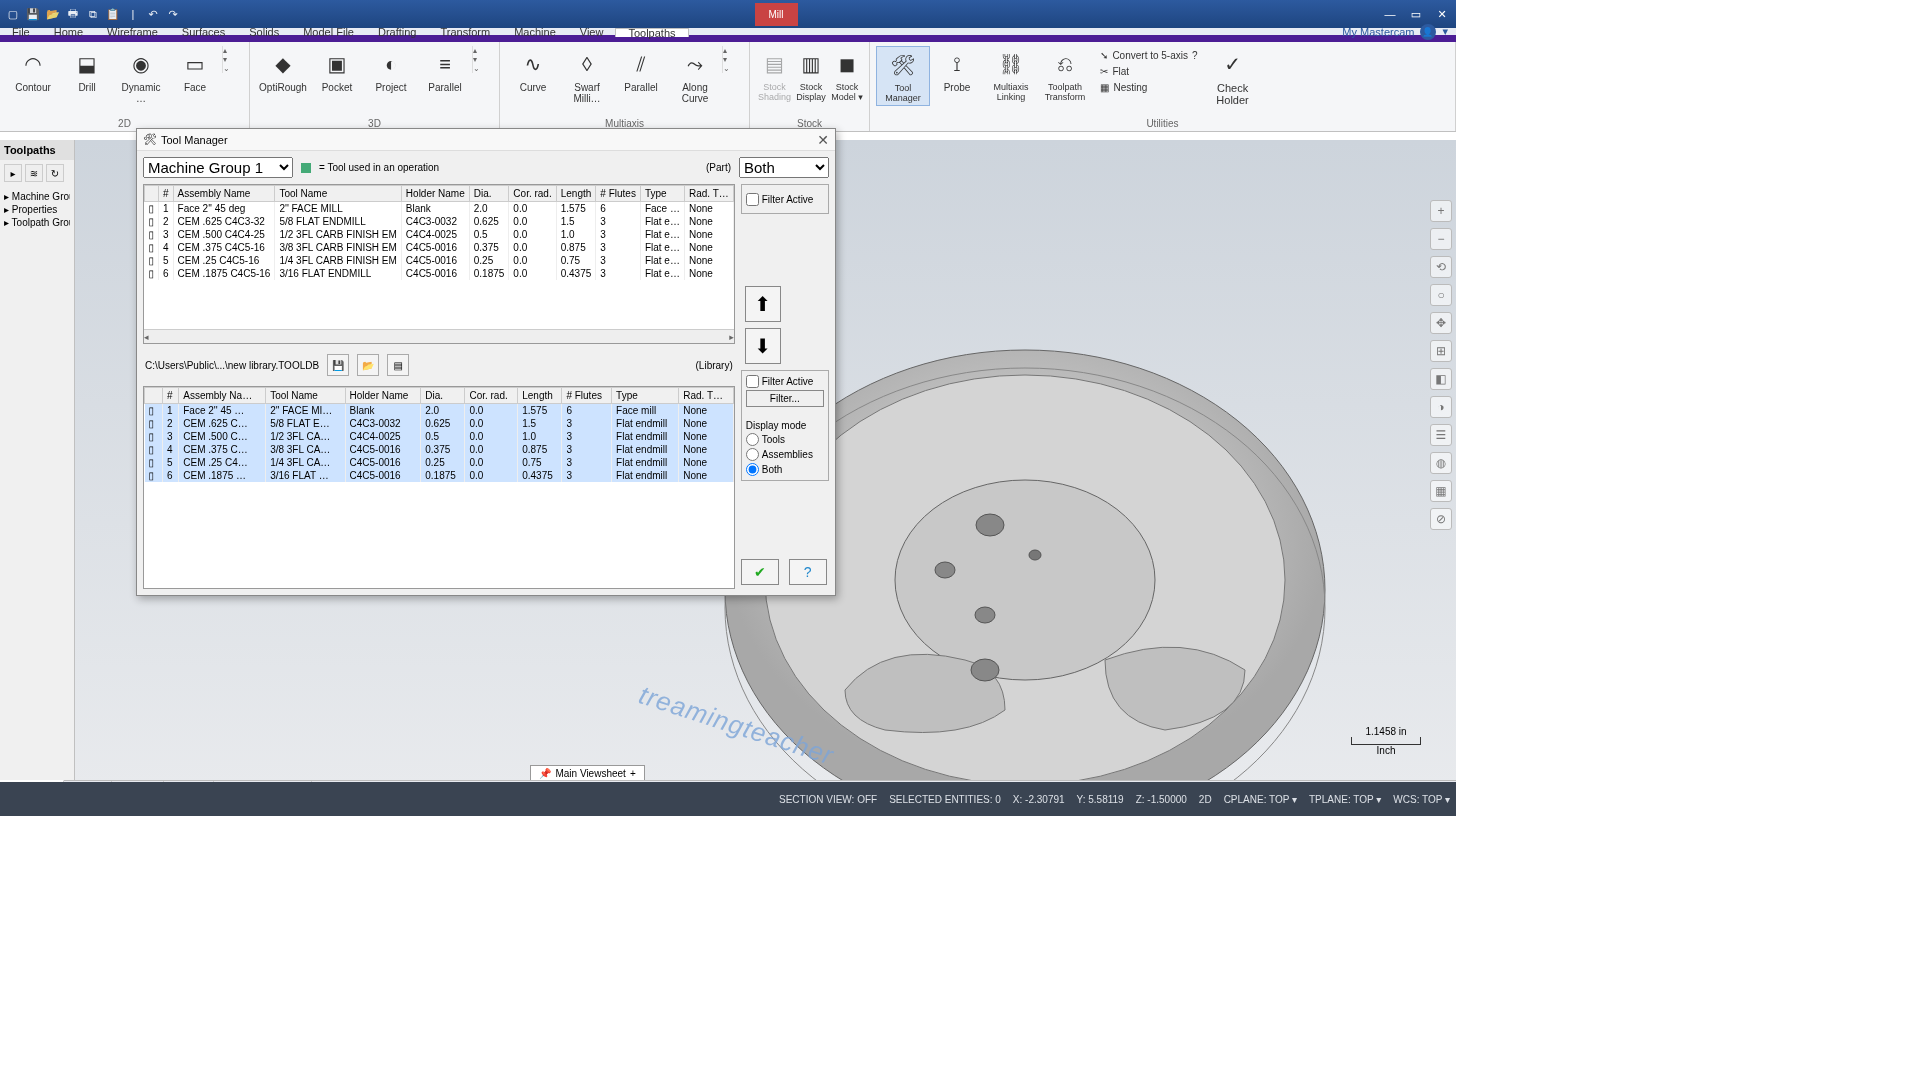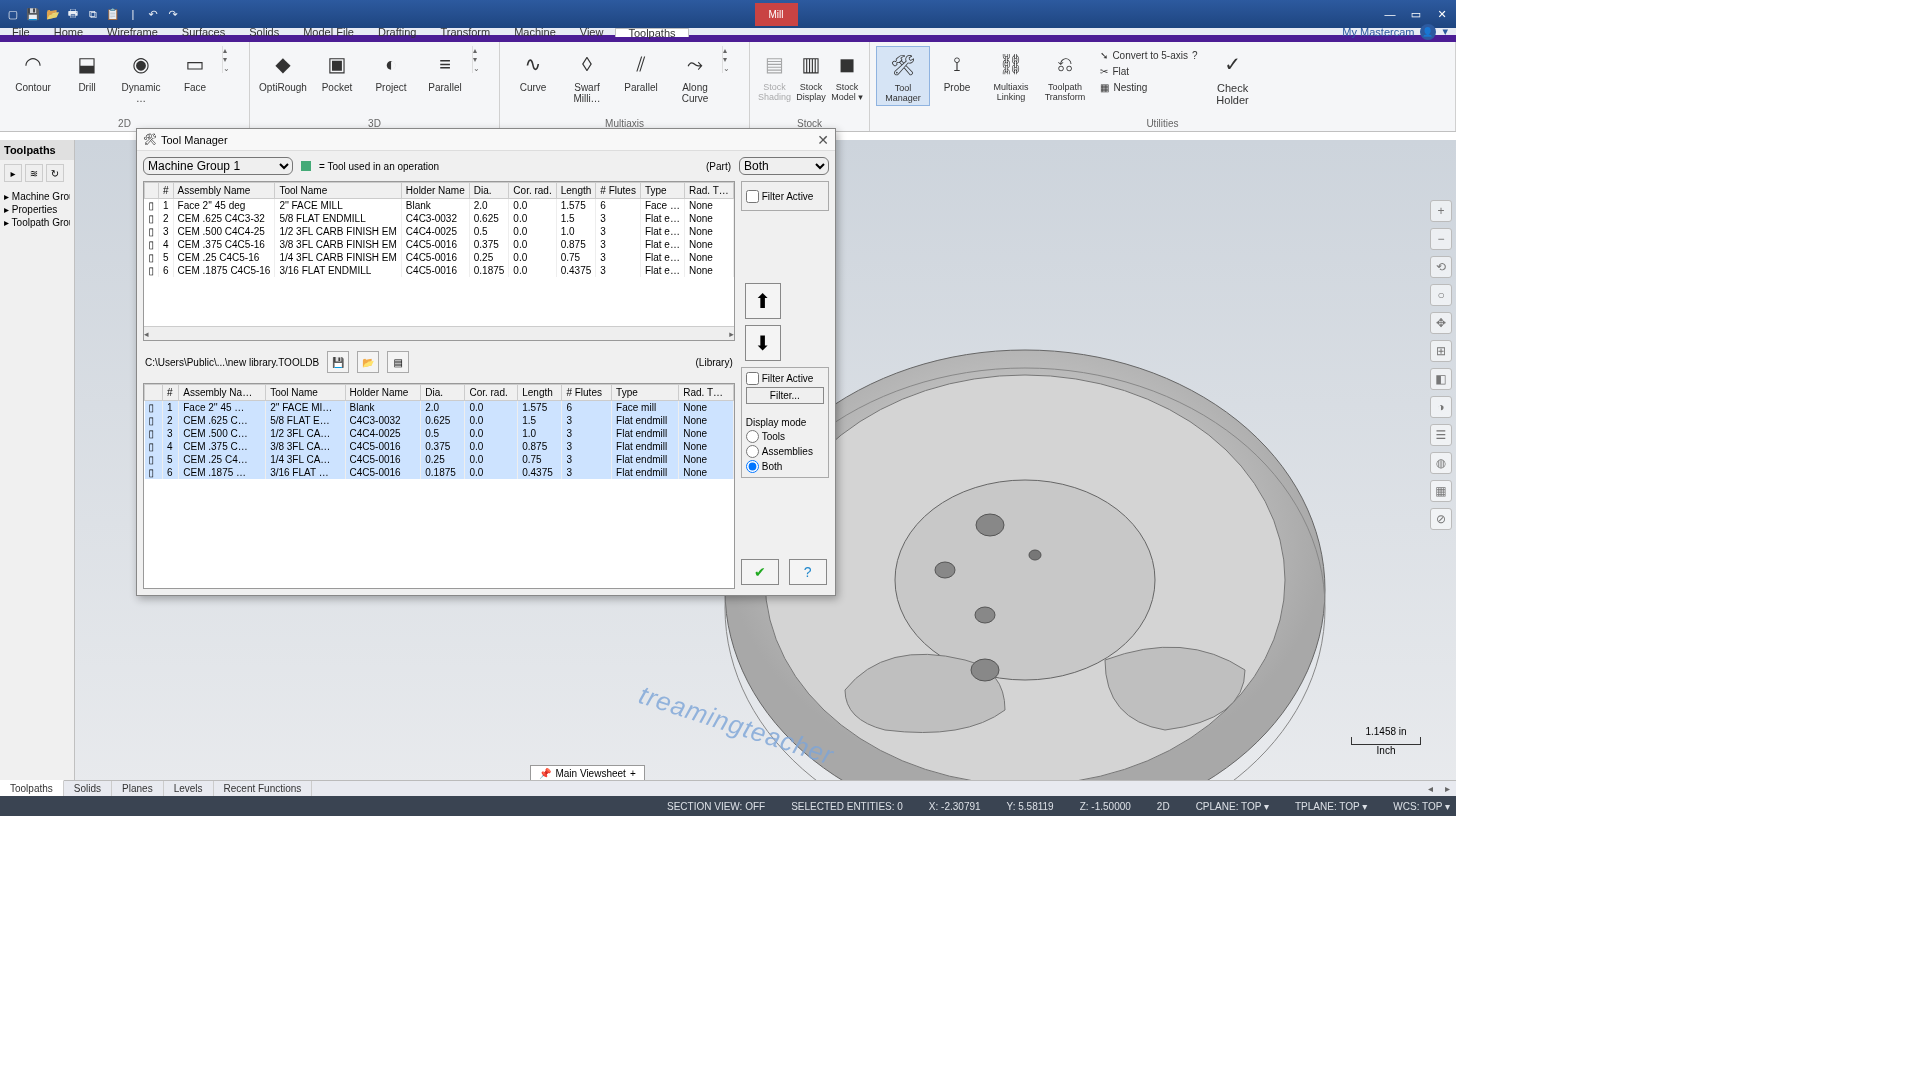--- a/index.html
+++ b/index.html
@@ -54,21 +54,21 @@
 .viewport .vtoolbar2 .vb2 { width:18px; height:18px; cursor:pointer; opacity:.5; }
 
 .viewsheet-tab { position:absolute; left:530px; bottom:34px; background:#fff; border:1px solid #999; padding:2px 8px; font-size:10px; display:flex; align-items:center; gap:4px; }
 
 
 .dialog { position:absolute; left:136px; top:128px; width:700px; height:468px; background:#f0f0f0; border:1px solid #888; box-shadow:2px 3px 8px rgba(0,0,0,.3); display:flex; flex-direction:column; }
 .dialog .dtitle { height:22px; display:flex; align-items:center; padding:0 6px; font-size:11px; background:#f8f8f8; border-bottom:1px solid #ddd; }
 .dialog .dtitle .dicon { width:14px; height:14px; margin-right:4px; }
 .dialog .dtitle .close { margin-left:auto; cursor:pointer; font-size:14px; color:#555; }
 .dialog .topctrl { padding:6px; display:flex; align-items:center; gap:8px; font-size:10px; }
-.dialog .topctrl select { width:150px; font-size:12px;border-radius:6px; }
+.dialog .topctrl select { width:150px; font-size:15px; }
 .dialog .legend-dot { width:10px; height:10px; background:#4a7; display:inline-block; }
 .dialog .topctrl .rlabel { margin-left:auto; }
 .dialog .body { flex:1; display:flex; padding:0 6px 6px 6px; gap:6px; }
 .dialog .tables { flex:1; display:flex; flex-direction:column; gap:6px; }
 .table-wrap { border:1px solid #999; background:#fff; display:flex; flex-direction:column; }
 .table-wrap.upper { height:160px; }
 .table-wrap.lower { flex:1; }
 .table-scroll { flex:1; overflow:auto; }
 table.grid { width:100%; border-collapse:collapse; font-size:10px; }
 table.grid th { background:#f0f0f0; border:1px solid #ccc; padding:2px 4px; text-align:left; font-weight:normal; white-space:nowrap; position:sticky; top:0; }
@@ -87,21 +87,21 @@
 .dialog .side .okrow { display:flex; gap:10px; margin-top:auto; margin-bottom:4px; }
 .dialog .side .okbtn { width:38px; height:26px; border:1px solid #888; background:#f4f4f4; display:flex; align-items:center; justify-content:center; cursor:pointer; font-size:14px; }
 
 
 .bottom-tabs { position:absolute; left:0; bottom:18px; right:0; height:18px; background:#e8eaf0; border-top:1px solid #bbb; display:flex; font-size:10px; }
 .bottom-tabs .bt { padding:2px 10px; cursor:pointer; color:#333; border-right:1px solid #ccc; }
 .bottom-tabs .bt.active { background:#fff; border-top:1px solid #fff; margin-top:-1px; }
 .bottom-tabs .arrows { margin-left:auto; display:flex; }
 .bottom-tabs .arrows span { padding:2px 6px; cursor:pointer; color:#666; }
 
-.statusbar { position:absolute; left:0; right:0; bottom:0; height:20px; background:#3a4452; color:#dce0e6; display:flex; align-items:center; font-size:10px; padding:0 6px; gap:26px; }
+.statusbar { position:absolute; left:0; right:0; bottom:0; height:34px; background:#3a4452; color:#dce0e6; display:flex; align-items:center; font-size:10px; padding:0 6px; gap:12px; }
 .statusbar .sitem { white-space:nowrap; }
 .statusbar .spacer { flex:1; }
 
 
 .part3d { position:absolute; left:610px; top:170px; width:680px; height:580px; }
 .part3d svg { width:100%; height:100%; }
 </style>
 </head>
 <body>
 

